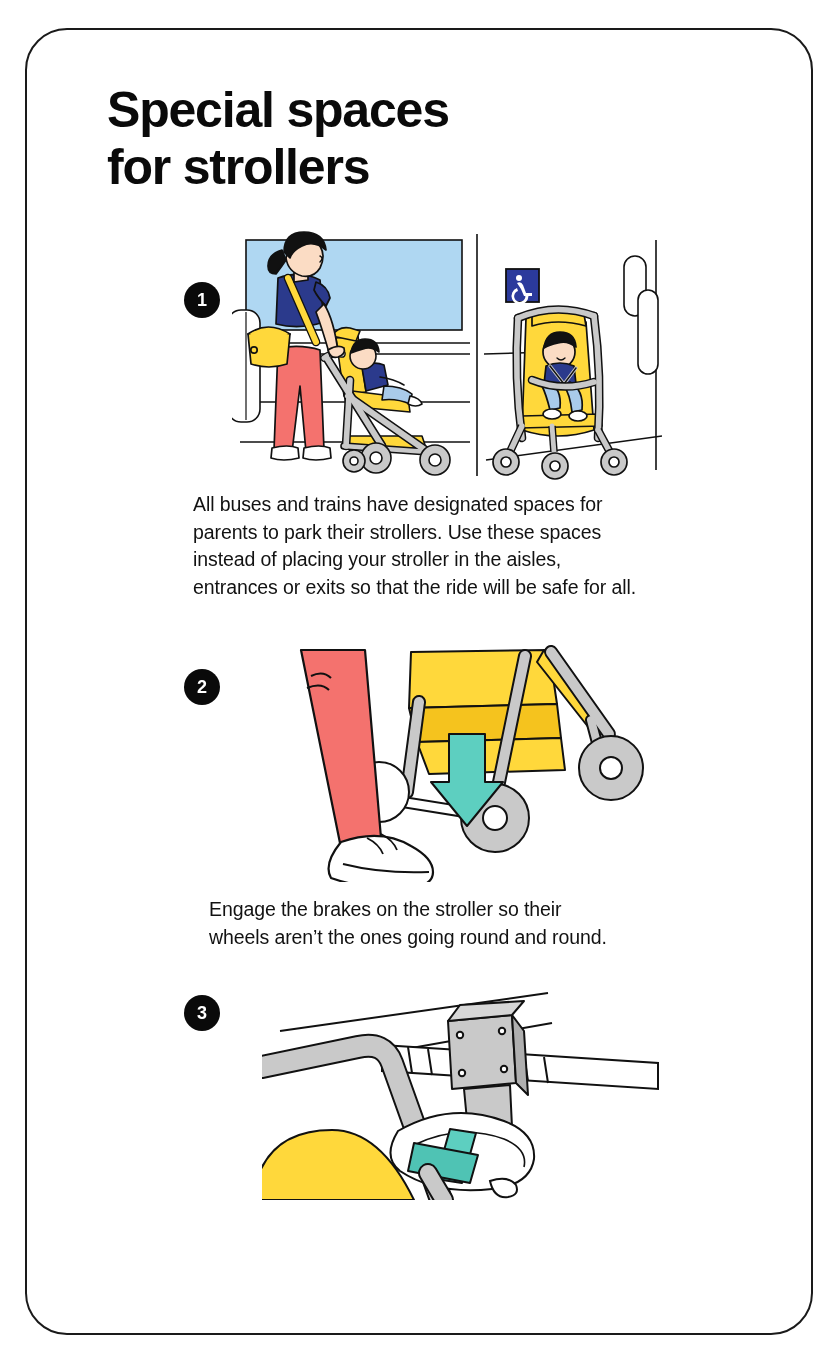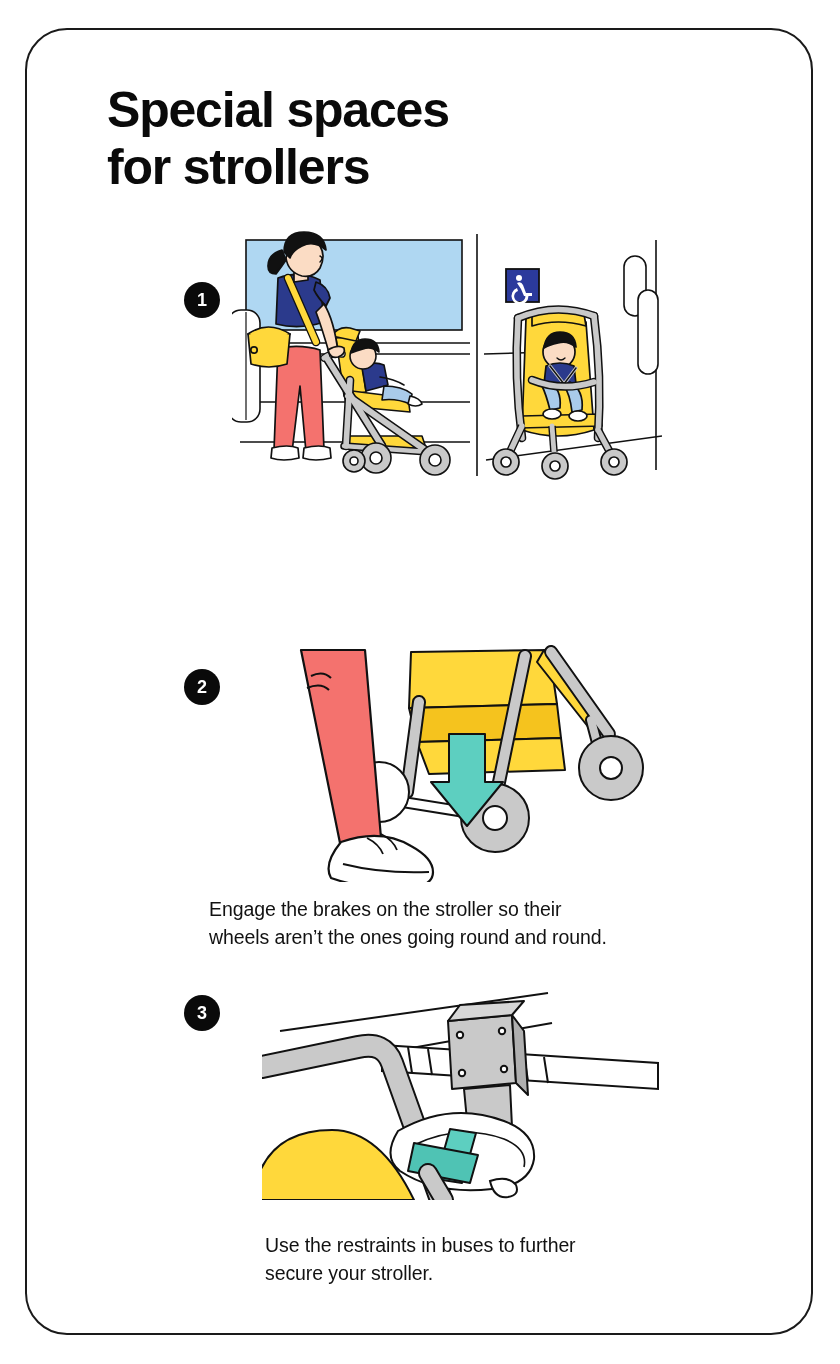--- a/index.html
+++ b/index.html
@@ -272,20 +272,24 @@
           <circle cx="274" cy="232" r="5" fill="#fff"></circle>
           <circle cx="382" cy="232" r="13" fill="#C9C9C9"></circle>
           <circle cx="382" cy="232" r="5" fill="#fff"></circle>
           <circle cx="323" cy="236" r="13" fill="#C9C9C9"></circle>
           <circle cx="323" cy="236" r="5" fill="#fff"></circle>
         </g>
       </g>
     </svg>
   </div>
 
+  <div class="para para-1">All buses and trains have designated spaces for
+parents to park their strollers. Use these spaces
+instead of placing your stroller in the aisles,
+entrances or exits so that the ride will be safe for all.</div>
 
   <div class="badge badge-2">2</div>
 
   <div class="illus" style="left:262px; top:612px;">
     <svg width="380" height="240" viewBox="0 0 380 240">
 
       <g stroke="#111" stroke-width="2" stroke-linejoin="round">
         <path d="M122 10 L260 8 L268 62 L120 66 Z" fill="#FFD83B"></path>
         <path d="M120 66 L268 62 L272 96 L128 100 Z" fill="#F5C31E"></path>
         <path d="M128 100 L272 96 L276 128 L140 132 Z" fill="#FFD83B"></path>
@@ -389,16 +393,14 @@
       </g>
 
       <g stroke="#111" stroke-width="2" fill="none" stroke-linecap="round">
         <path d="M166 188 L182 215" stroke="#C9C9C9" stroke-width="18"></path>
         <path d="M166 188 L182 215" stroke-width="20"></path>
       </g>
       <path d="M166 188 L182 215" stroke="#C9C9C9" stroke-width="16" fill="none" stroke-linecap="round"></path>
     </svg>
   </div>
 
-  <div class="para para-3">Use the restraints in buses to further
-secure your stroller.</div>
 
 </div>
 
 </body></html>

